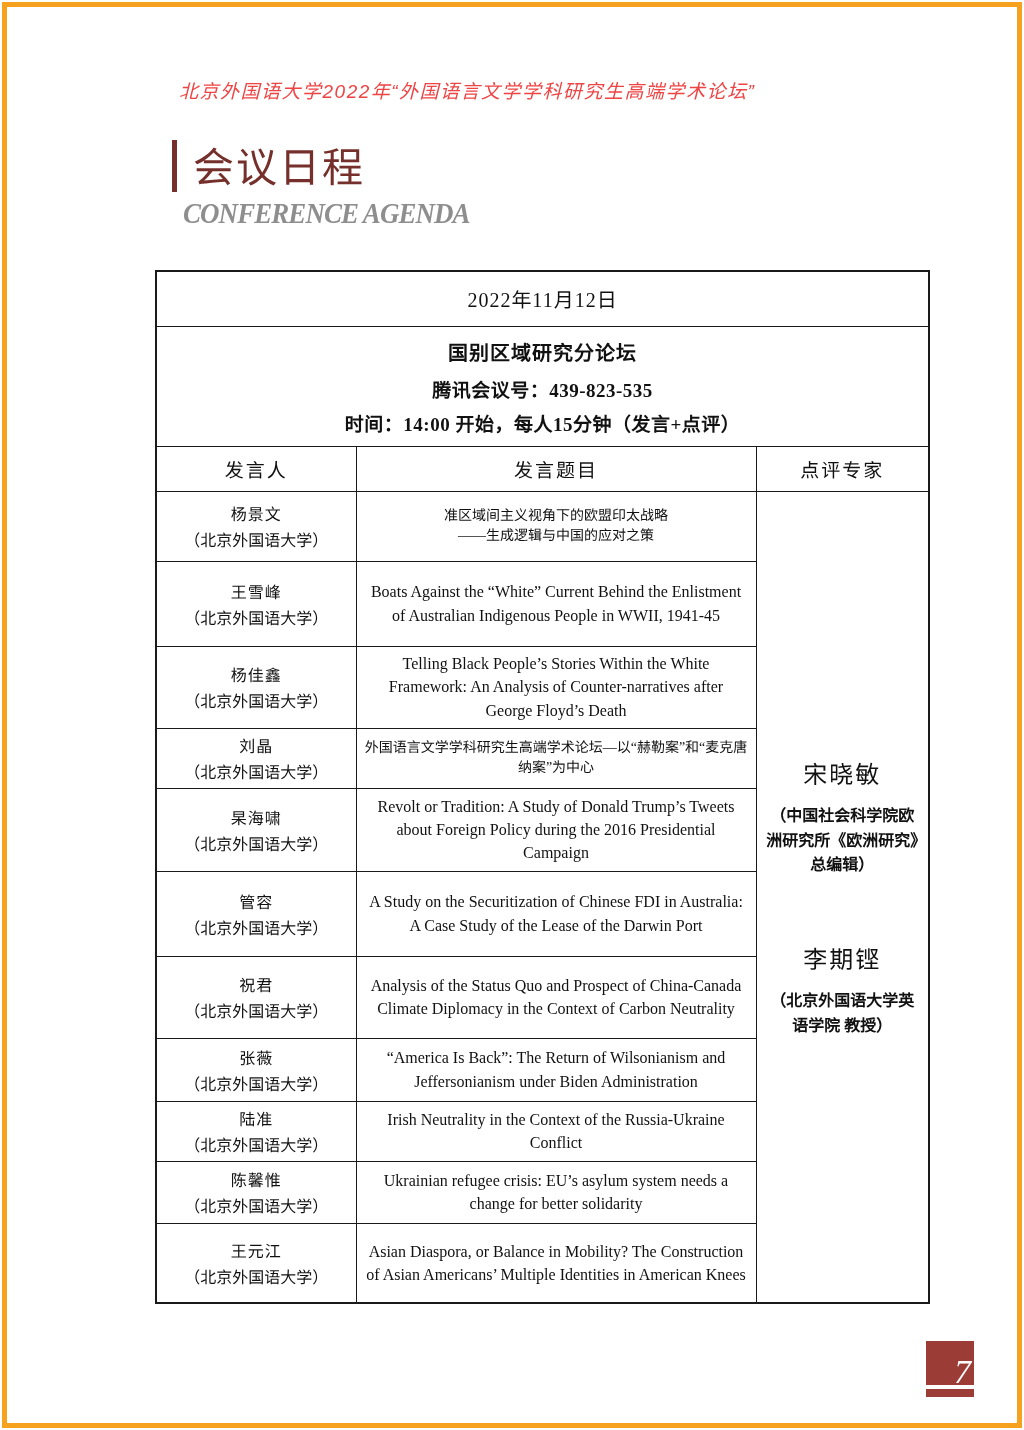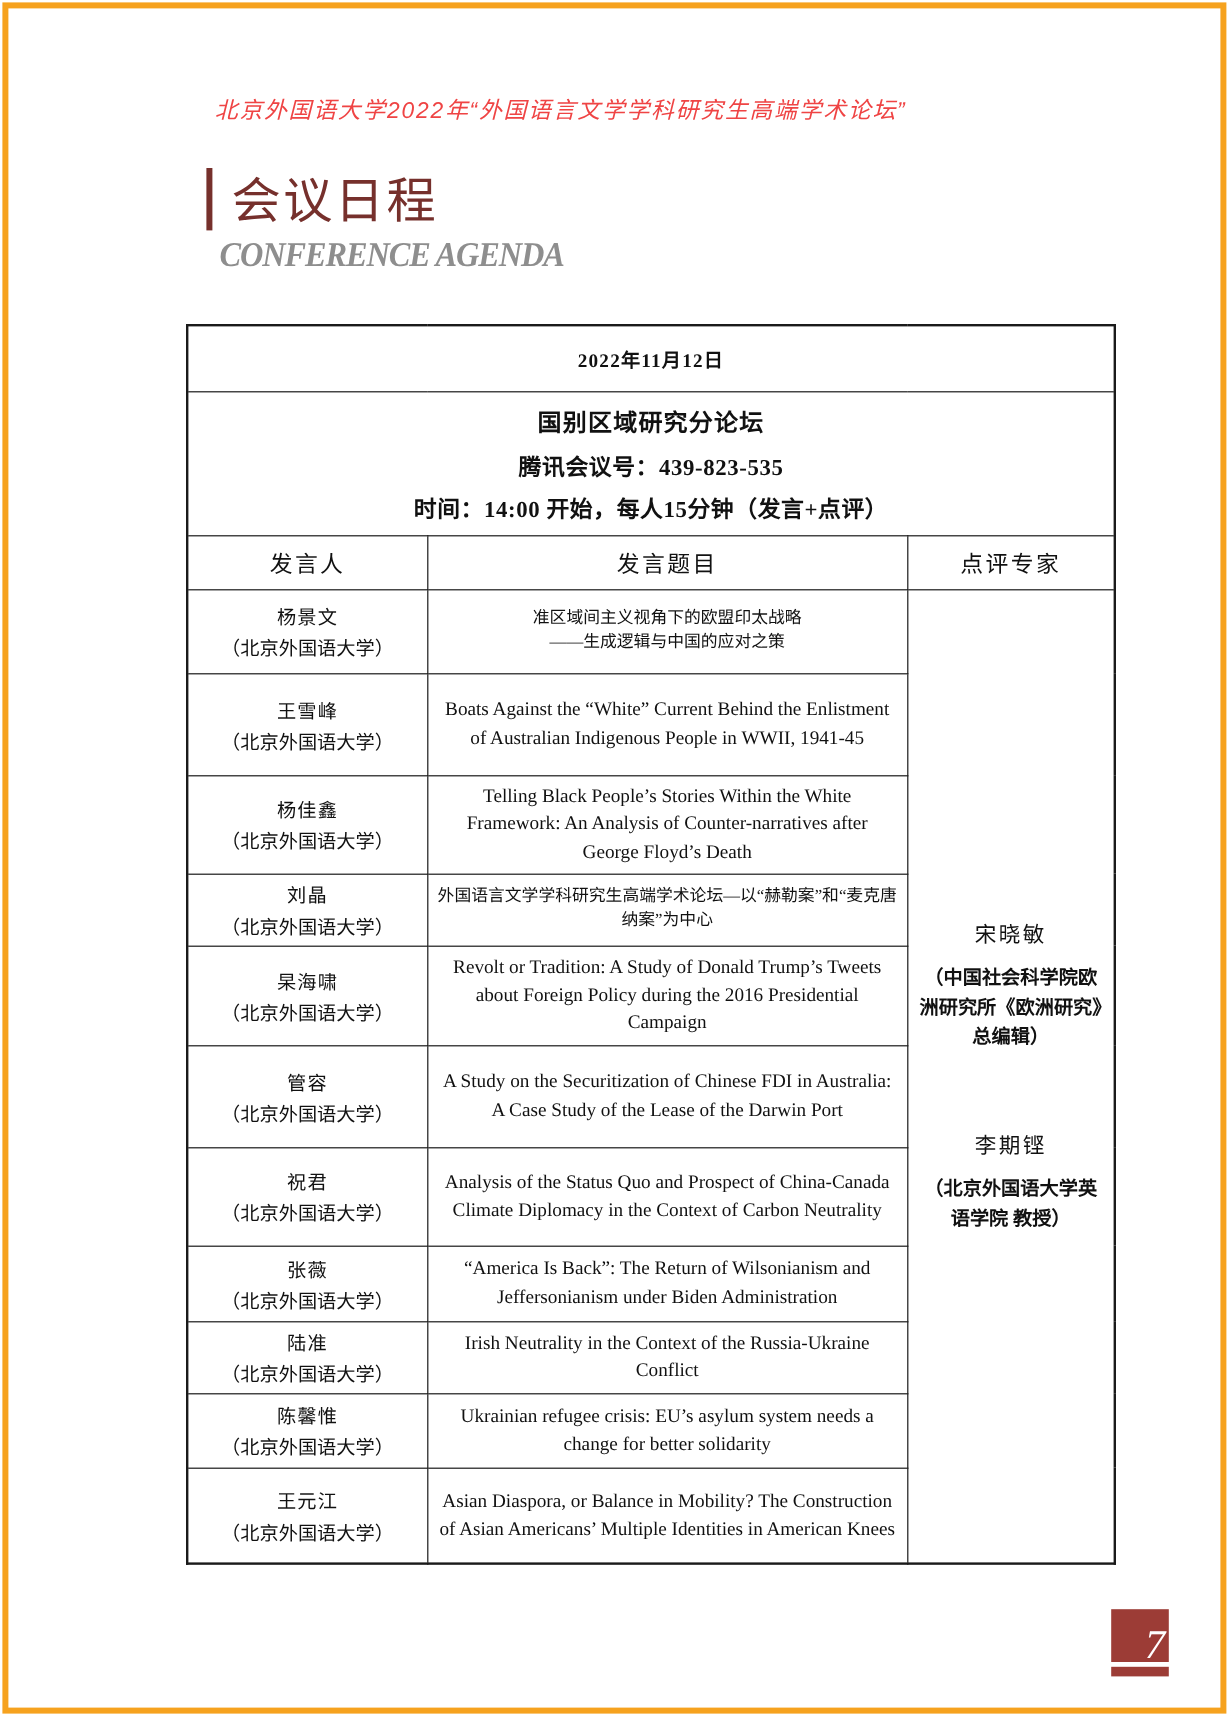--- a/index.html
+++ b/index.html
@@ -47,40 +47,40 @@
     border-collapse: collapse;
     border: 2px solid #1a1a1a;
   }
   table.agenda td {
     border: 1px solid #1a1a1a;
     text-align: center; vertical-align: middle;
     padding: 2px 8px;
   }
   col.c1 { width: 200px; } col.c2 { width: 400px; } col.c3 { width: 173px; }
   .row-date { height: 55px; }
-  .date-cell { font-size: 16px; font-weight: 700; letter-spacing: 1px; }
+  .date-cell { font-size: 20px; font-weight: 400; letter-spacing: 1px; }
   .row-forum { height: 120px; }
   .forum-title {
     font-family: "Liberation Sans", "DejaVu Sans", sans-serif;
     font-size: 20px; font-weight: 700; margin-bottom: 9px; letter-spacing: 1px;
   }
   .forum-line { font-size: 19px; font-weight: 700; margin-top: 7px; letter-spacing: 0.5px; }
   .row-cols { height: 45px; }
   .col-head { font-size: 19px; letter-spacing: 2px; }
   .speaker-name { font-size: 16px; letter-spacing: 1px; text-align: center; }
   .speaker-aff { font-size: 16px; margin-top: 2px; }
   .talk-title { font-size: 16px; line-height: 1.45; white-space: pre-line; }
   .talk-title.zh { font-size: 14px; }
   .rh0 { height: 70px; } .rh1 { height: 85px; } .rh2  { height: 82px; }
   .rh3 { height: 60px; } .rh4 { height: 83px; } .rh5  { height: 85px; }
   .rh6 { height: 82px; } .rh7 { height: 63px; } .rh8  { height: 60px; }
   .rh9 { height: 62px; } .rh10 { height: 80px; }
   .reviewer-cell { vertical-align: middle; }
   .reviewer-block + .reviewer-block { margin-top: 62px; }
-  .reviewer-name { font-size: 18px; letter-spacing: 2px; }
+  .reviewer-name { font-size: 24px; letter-spacing: 2px; }
   .reviewer-aff { font-size: 16px; line-height: 1.55; margin-top: 14px; font-weight: bold; }
   .page-badge { position: absolute; left: 926px; top: 1341px; width: 48px; }
   .badge-square {
     width: 48px; height: 44px; background: #9C3C36;
     position: relative;
   }
   .badge-number {
     position: absolute; right: 3px; bottom: -4px;
     font-family: "Liberation Serif", "DejaVu Serif", serif;
     font-style: italic; font-size: 34px; color: #ffffff; line-height: 1;

